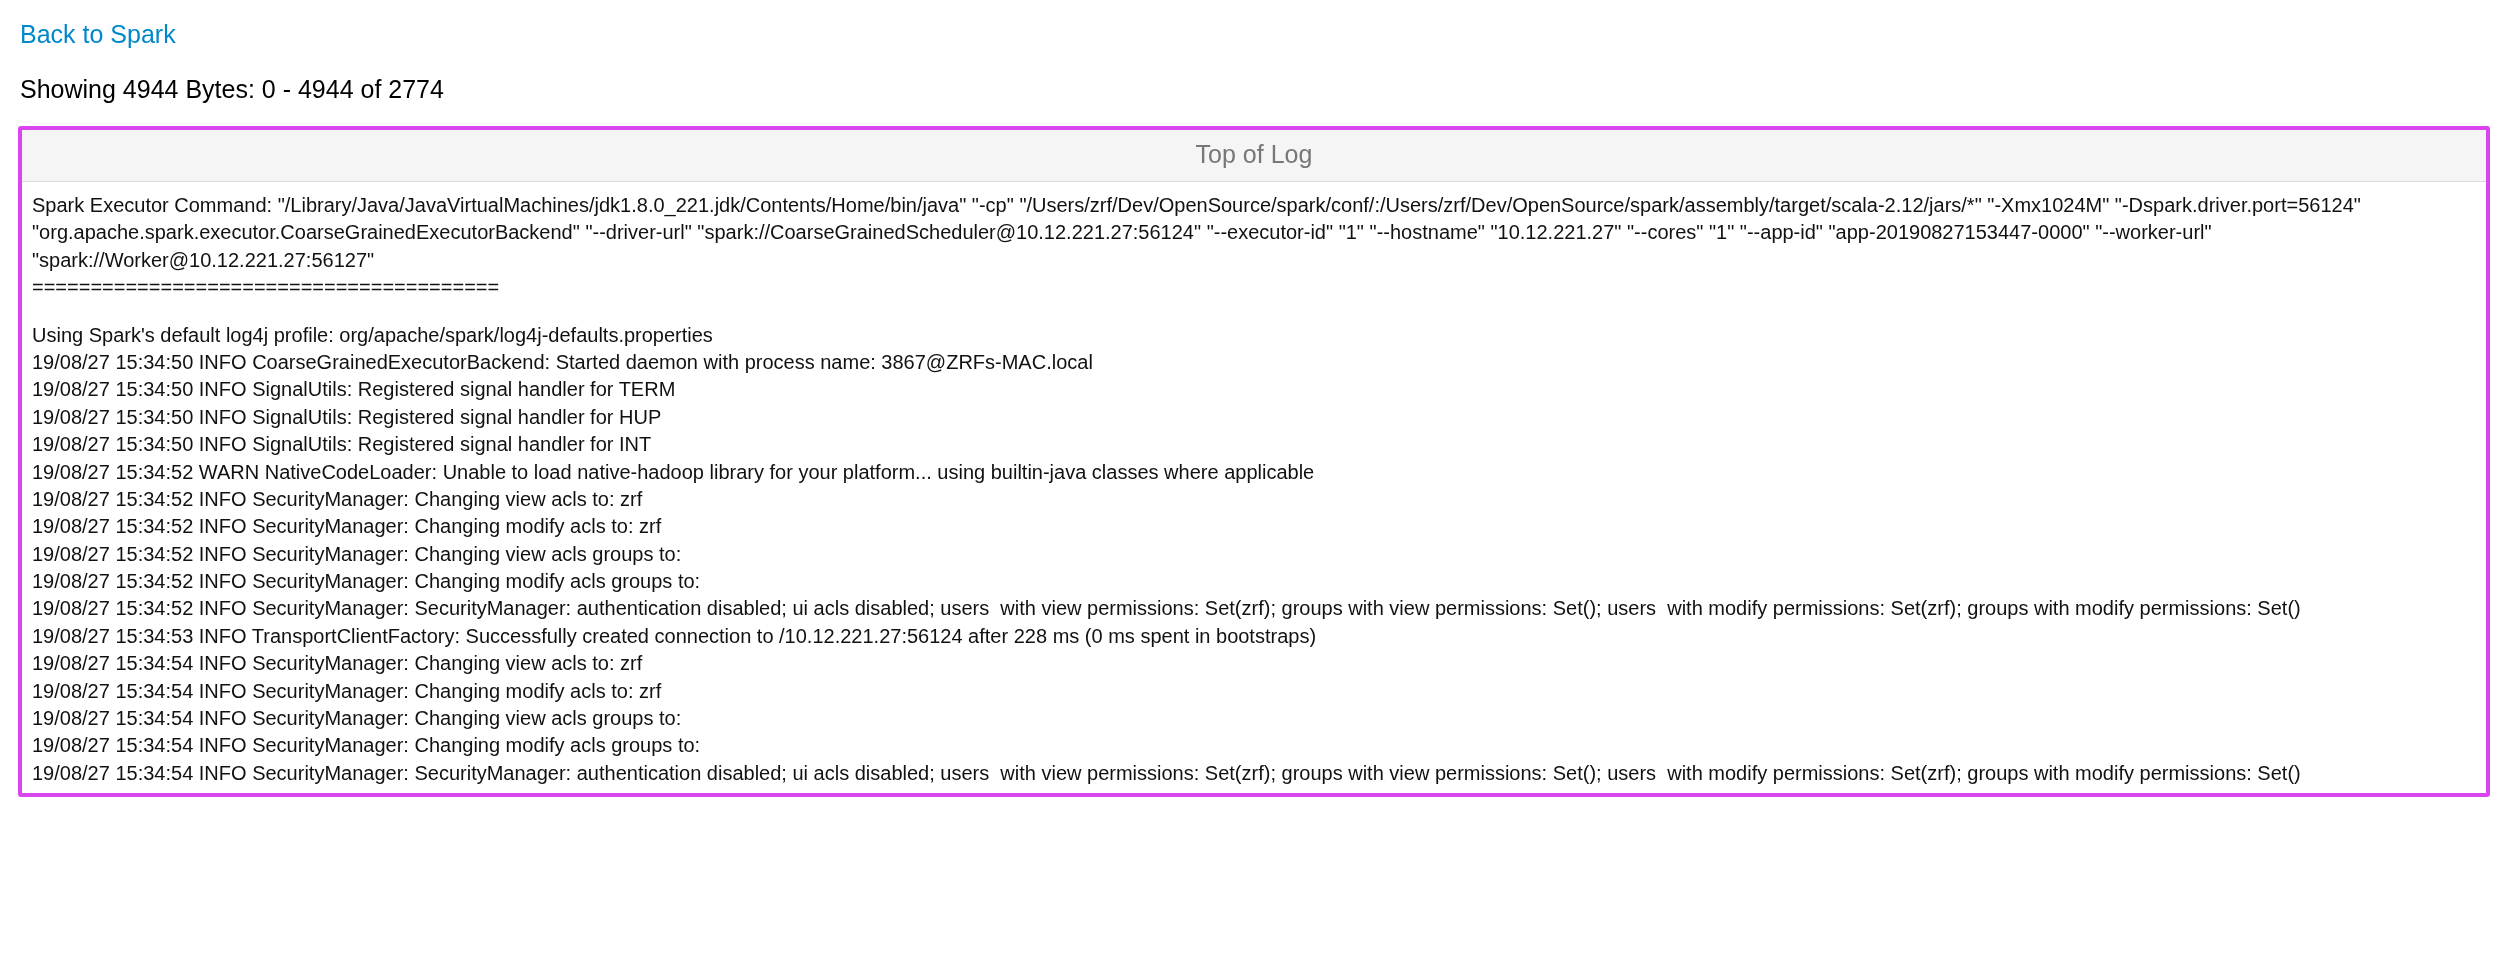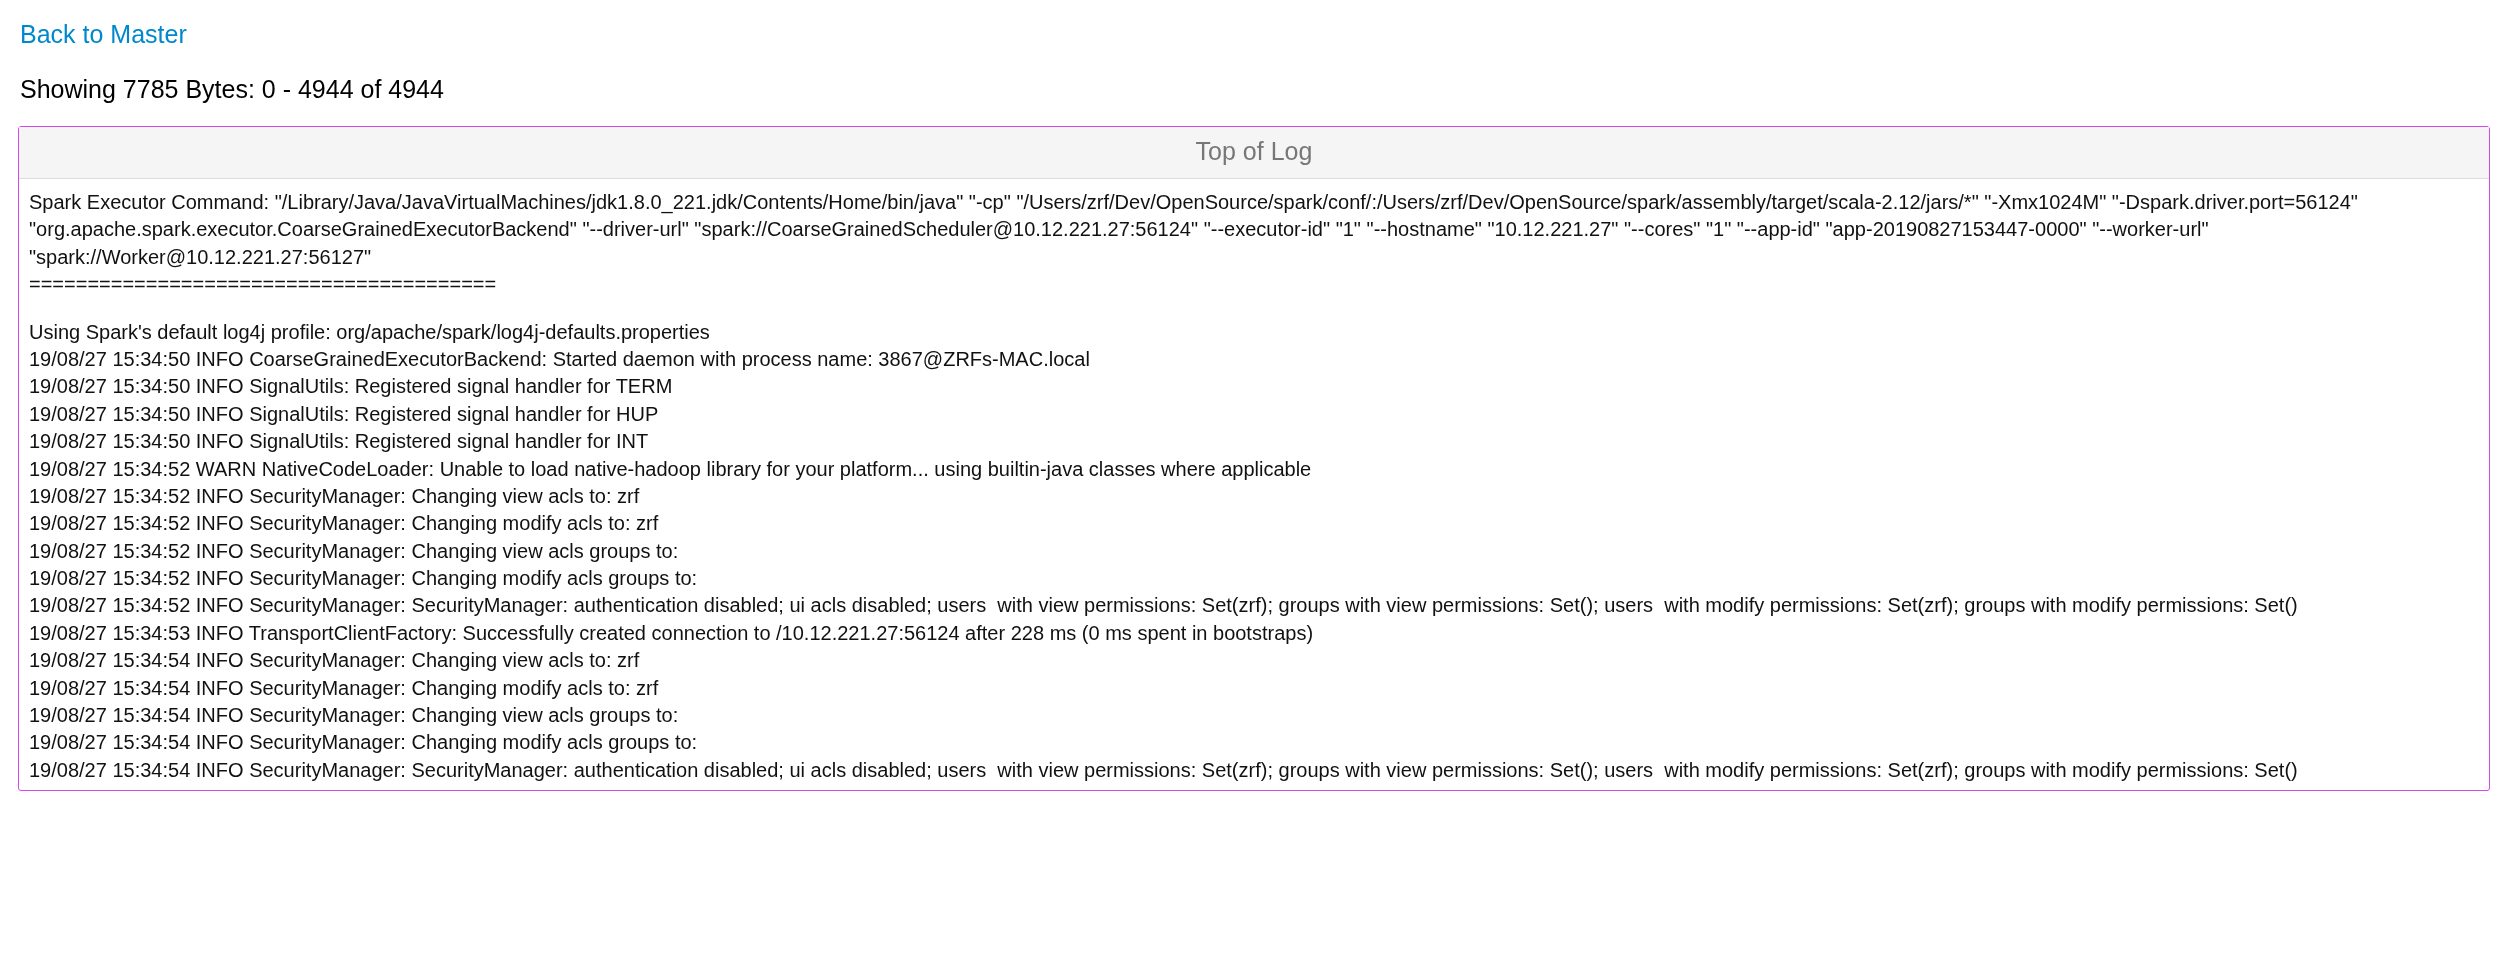--- a/index.html
+++ b/index.html
@@ -27,21 +27,21 @@
     margin: 6px 0 0 2px;
     cursor: pointer;
   }
   .showing-line {
     margin: 26px 0 0 2px;
     font-size: 25px;
     color: #000000;
   }
   .log-panel {
     margin-top: 22px;
-    border: 1px solid #d946ef;
+    border: 4px solid #d946ef;
     border-radius: 3px;
     background: #ffffff;
     width: 2472px;
     box-sizing: border-box;
   }
   .log-header {
     background: #f5f5f5;
     border-bottom: 1px solid #dddddd;
     text-align: center;
     color: #777777;
@@ -62,22 +62,22 @@
     white-space: pre-wrap;
     word-break: break-word;
   }
   .log-line.blank { height: 20px; }
 </style>
 </head>
 <body>
 
 <div class="page">
 
-  <a class="back-link" href="#">Back to Master</a>
+  <a class="back-link" href="#">Back to Spark</a>
 
-  <div class="showing-line">Showing 7785 Bytes: 0 - 4944 of 4944</div>
+  <div class="showing-line">Showing 4944 Bytes: 0 - 4944 of 2774</div>
 
   <div class="log-panel">
     <div class="log-header">Top of Log</div>
     <div class="log-body" id="log-body"><div class="log-line">Spark Executor Command: "/Library/Java/JavaVirtualMachines/jdk1.8.0_221.jdk/Contents/Home/bin/java" "-cp" "/Users/zrf/Dev/OpenSource/spark/conf/:/Users/zrf/Dev/OpenSource/spark/assembly/target/scala-2.12/jars/*" "-Xmx1024M" "-Dspark.driver.port=56124" "org.apache.spark.executor.CoarseGrainedExecutorBackend" "--driver-url" "spark://CoarseGrainedScheduler@10.12.221.27:56124" "--executor-id" "1" "--hostname" "10.12.221.27" "--cores" "1" "--app-id" "app-20190827153447-0000" "--worker-url" "spark://Worker@10.12.221.27:56127"</div><div class="log-line">========================================</div><div class="log-line blank"></div><div class="log-line">Using Spark's default log4j profile: org/apache/spark/log4j-defaults.properties</div><div class="log-line">19/08/27 15:34:50 INFO CoarseGrainedExecutorBackend: Started daemon with process name: 3867@ZRFs-MAC.local</div><div class="log-line">19/08/27 15:34:50 INFO SignalUtils: Registered signal handler for TERM</div><div class="log-line">19/08/27 15:34:50 INFO SignalUtils: Registered signal handler for HUP</div><div class="log-line">19/08/27 15:34:50 INFO SignalUtils: Registered signal handler for INT</div><div class="log-line">19/08/27 15:34:52 WARN NativeCodeLoader: Unable to load native-hadoop library for your platform... using builtin-java classes where applicable</div><div class="log-line">19/08/27 15:34:52 INFO SecurityManager: Changing view acls to: zrf</div><div class="log-line">19/08/27 15:34:52 INFO SecurityManager: Changing modify acls to: zrf</div><div class="log-line">19/08/27 15:34:52 INFO SecurityManager: Changing view acls groups to:</div><div class="log-line">19/08/27 15:34:52 INFO SecurityManager: Changing modify acls groups to:</div><div class="log-line">19/08/27 15:34:52 INFO SecurityManager: SecurityManager: authentication disabled; ui acls disabled; users  with view permissions: Set(zrf); groups with view permissions: Set(); users  with modify permissions: Set(zrf); groups with modify permissions: Set()</div><div class="log-line">19/08/27 15:34:53 INFO TransportClientFactory: Successfully created connection to /10.12.221.27:56124 after 228 ms (0 ms spent in bootstraps)</div><div class="log-line">19/08/27 15:34:54 INFO SecurityManager: Changing view acls to: zrf</div><div class="log-line">19/08/27 15:34:54 INFO SecurityManager: Changing modify acls to: zrf</div><div class="log-line">19/08/27 15:34:54 INFO SecurityManager: Changing view acls groups to:</div><div class="log-line">19/08/27 15:34:54 INFO SecurityManager: Changing modify acls groups to:</div><div class="log-line">19/08/27 15:34:54 INFO SecurityManager: SecurityManager: authentication disabled; ui acls disabled; users  with view permissions: Set(zrf); groups with view permissions: Set(); users  with modify permissions: Set(zrf); groups with modify permissions: Set()</div></div>
   </div>
 
 </div>
 
 </body></html>

